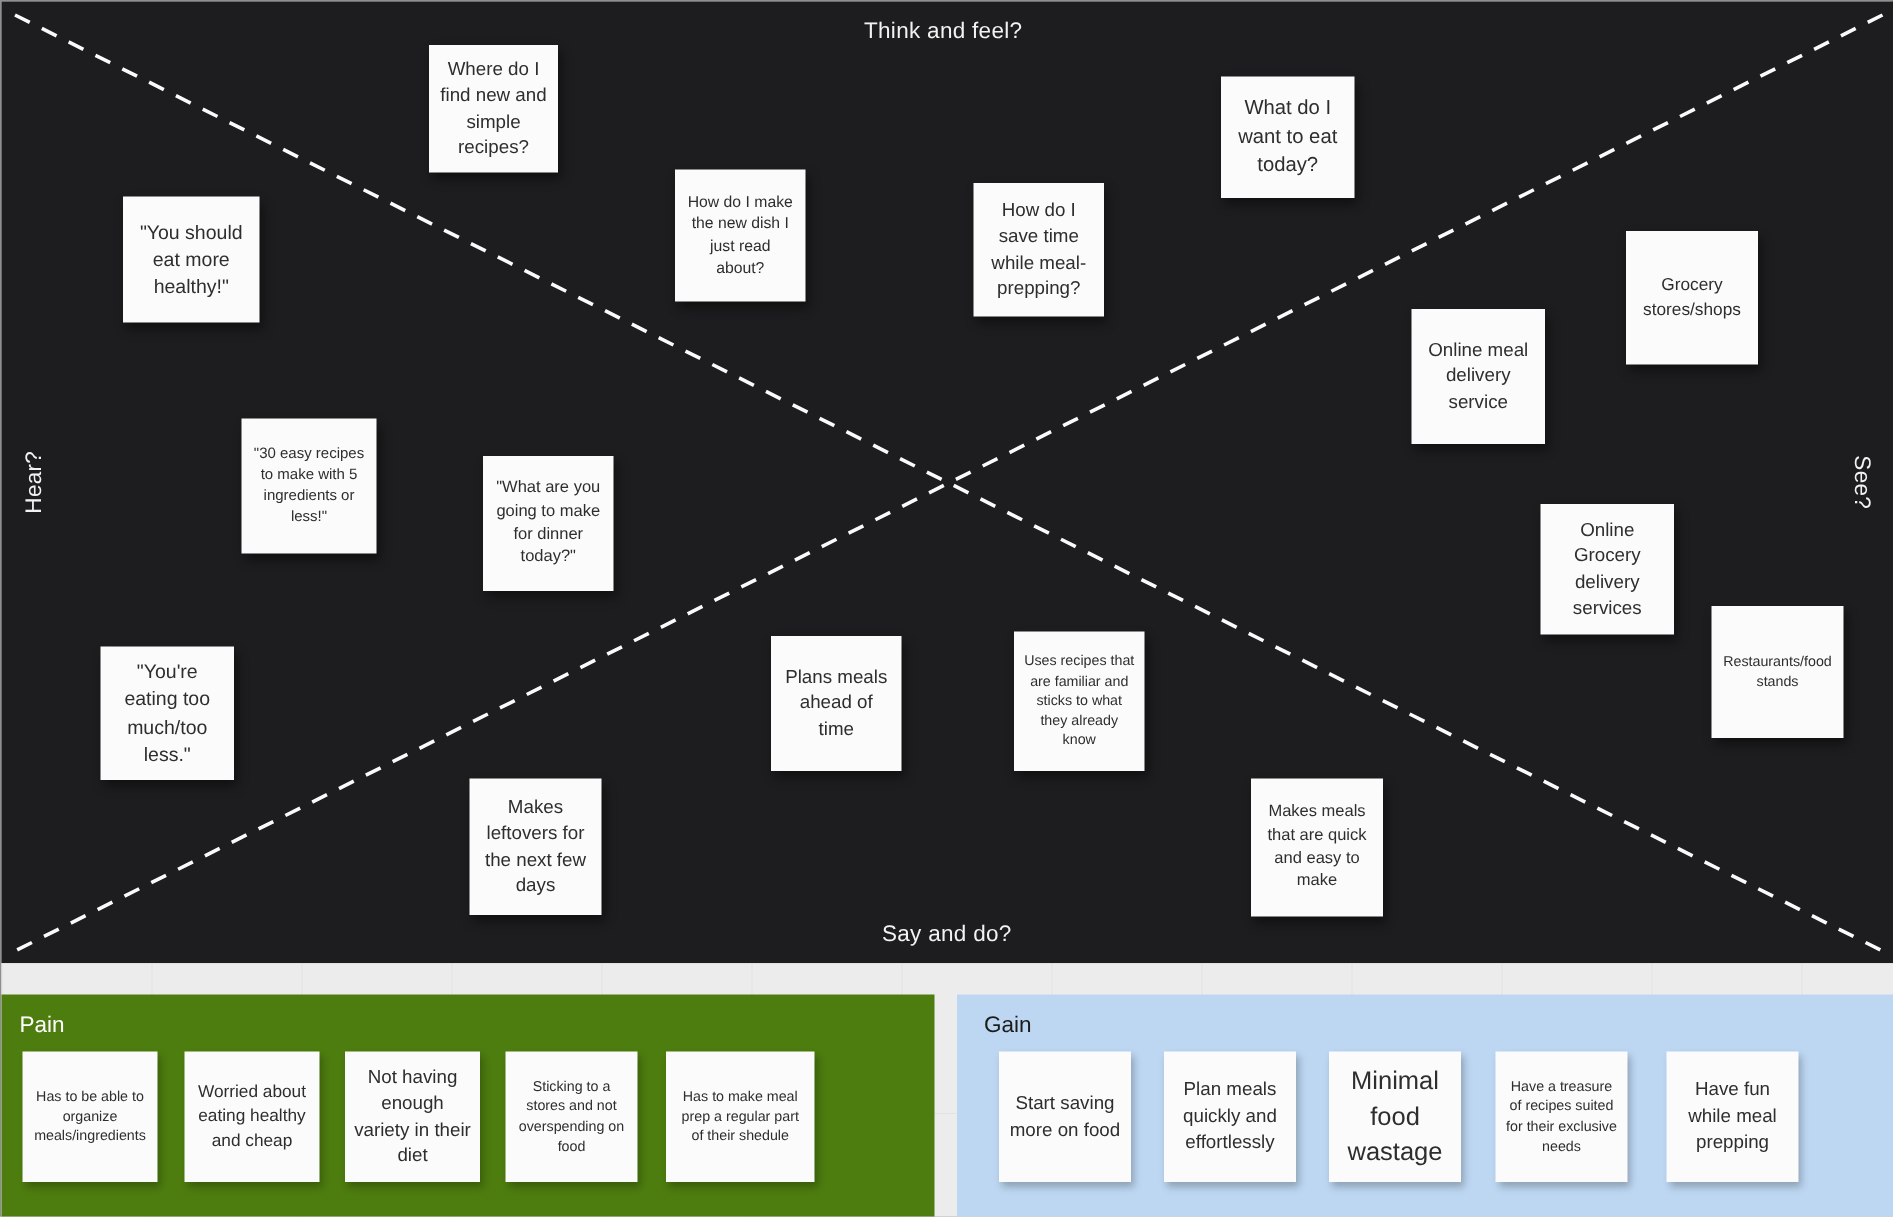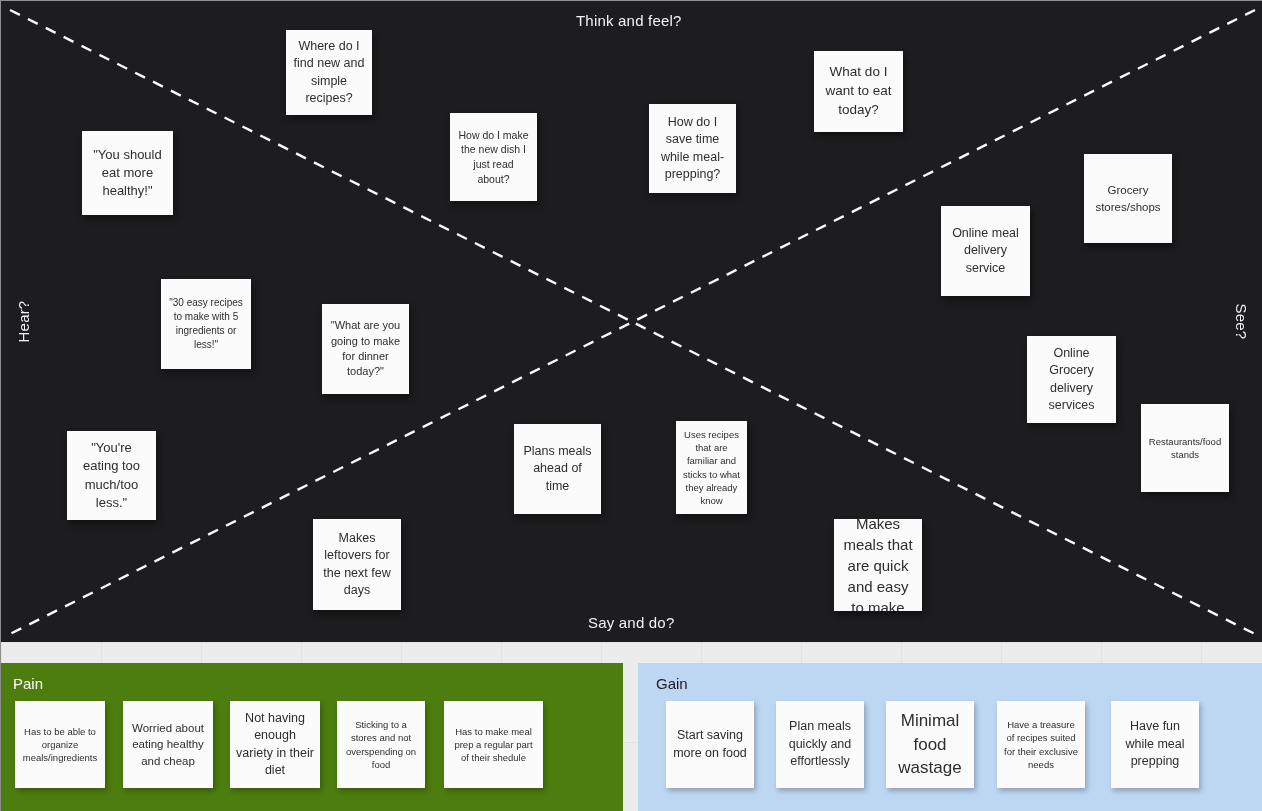--- a/index.html
+++ b/index.html
@@ -80,21 +80,21 @@
     <div class="quadrant-label label-bottom">Say and do?</div>
     <div class="quadrant-label label-left">Hear?</div>
     <div class="quadrant-label label-right">See?</div>
 
     <div class="note" style="left:449px;top:112px;width:87px;height:88px;font-size:10.5px">
       <span>How do I make the new dish I just read about?</span>
     </div>
     <div class="note" style="left:285px;top:29px;width:86px;height:85px;font-size:12.5px">
       <span>Where do I find new and simple recipes?</span>
     </div>
-    <div class="note" style="left:648px;top:103px;width:87px;height:89px;font-size:12.5px">
+    <div class="note" style="left:648px;top:121px;width:87px;height:89px;font-size:12.5px">
       <span>How do I save time while meal-prepping?</span>
     </div>
     <div class="note" style="left:813px;top:50px;width:89px;height:81px;font-size:13.5px">
       <span>What do I want to eat today?</span>
     </div>
 
     <div class="note" style="left:81px;top:130px;width:91px;height:84px;font-size:13px">
       <span>"You should eat more healthy!"</span>
     </div>
     <div class="note" style="left:160px;top:278px;width:90px;height:90px;font-size:10px">
@@ -116,27 +116,27 @@
     <div class="note" style="left:1026px;top:335px;width:89px;height:87px;font-size:12.5px">
       <span>Online Grocery delivery services</span>
     </div>
     <div class="note" style="left:1140px;top:403px;width:88px;height:88px;font-size:9.5px">
       <span>Restaurants/food stands</span>
     </div>
 
     <div class="note" style="left:513px;top:423px;width:87px;height:90px;font-size:12.5px">
       <span>Plans meals ahead of time</span>
     </div>
-    <div class="note" style="left:675px;top:420px;width:71px;height:93px;font-size:9.5px">
+    <div class="note" style="left:675px;top:420px;width:87px;height:93px;font-size:9.5px">
       <span>Uses recipes that are familiar and sticks to what they already know</span>
     </div>
     <div class="note" style="left:312px;top:518px;width:88px;height:91px;font-size:12.5px">
       <span>Makes leftovers for the next few days</span>
     </div>
-    <div class="note" style="left:833px;top:518px;width:88px;height:92px;font-size:15px">
+    <div class="note" style="left:833px;top:518px;width:88px;height:92px;font-size:11px">
       <span>Makes meals that are quick and easy to make</span>
     </div>
   </div>
 
   <div class="section pain-block">
     <div class="section-title">Pain</div>
     <div class="note" style="left:14px;top:38px;width:90px;height:87px;font-size:9.5px">
       <span>Has to be able to organize meals/ingredients</span>
     </div>
     <div class="note" style="left:122px;top:38px;width:90px;height:87px;font-size:11.5px">

